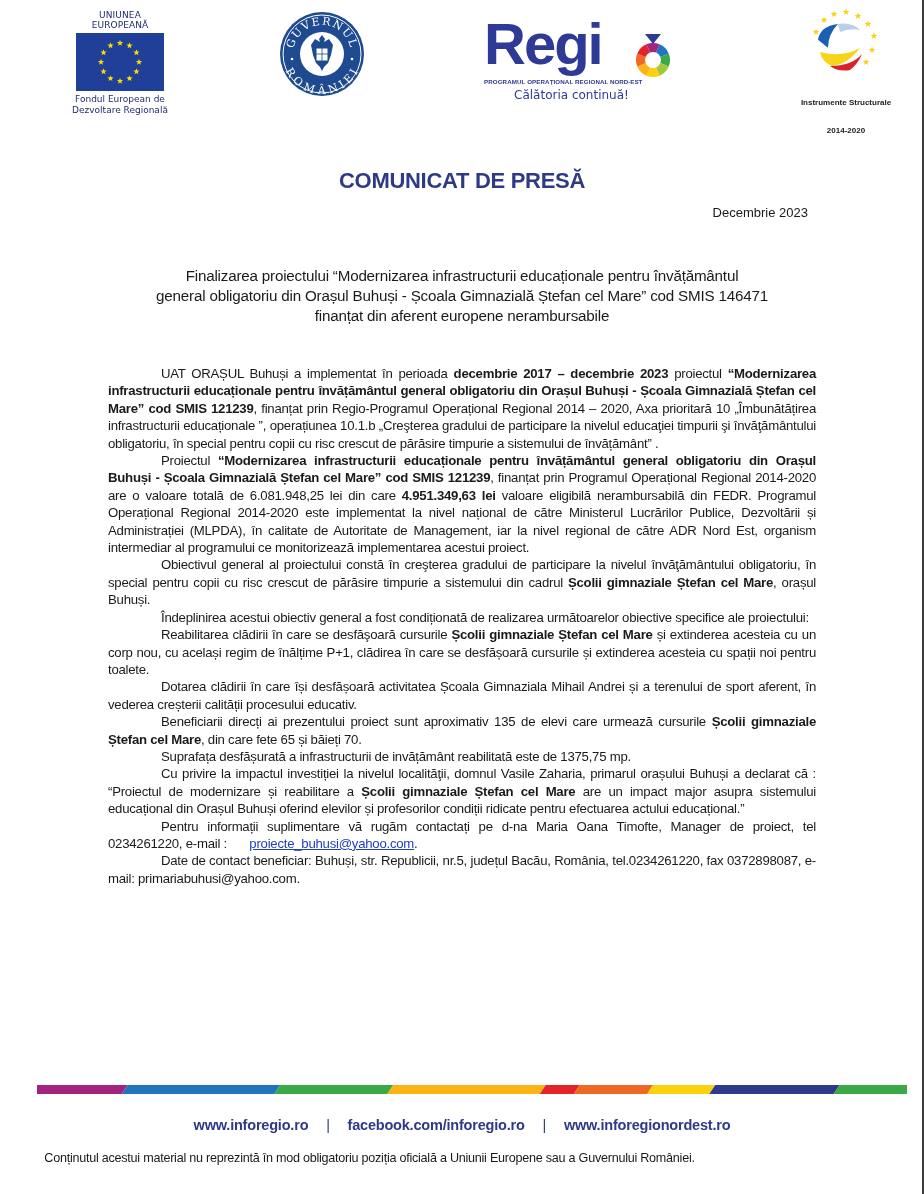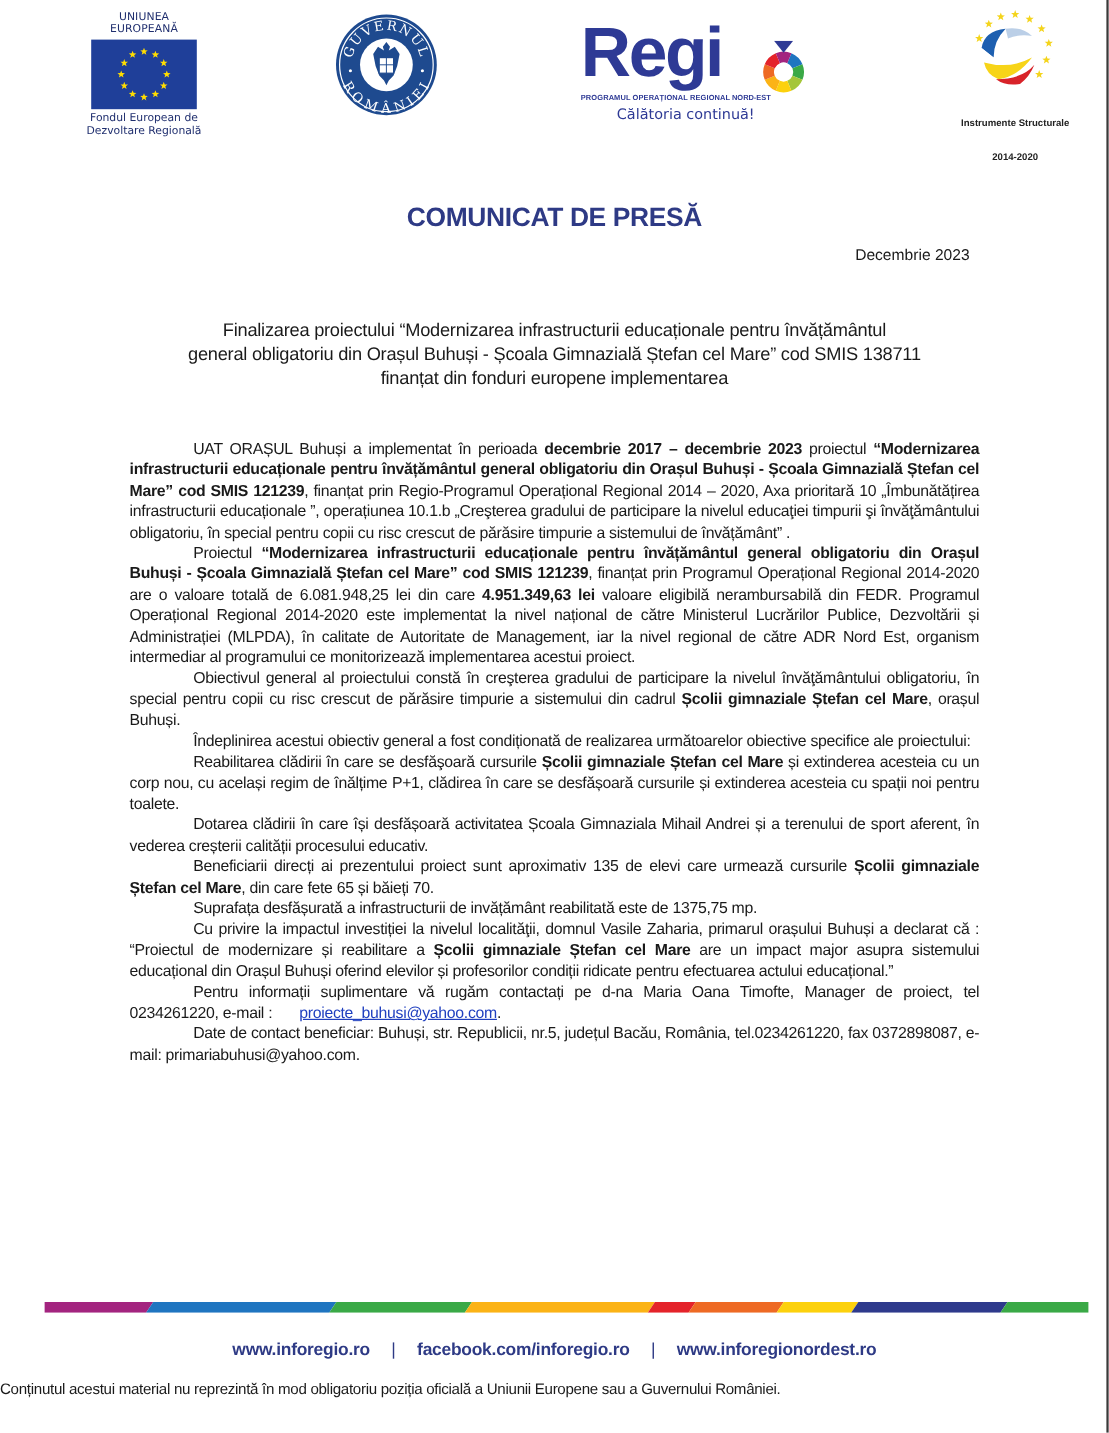--- a/index.html
+++ b/index.html
@@ -37,21 +37,21 @@
     
     .body-text { position: absolute; top: 365px; left: 108px; width: 708px; font-size: 13.2px; line-height: 17.4px; text-align: justify; letter-spacing: -0.25px; }
     .body-text p { text-indent: 53px; }
     .body-text b { font-weight: 700; }
     .body-text a { color: #1f3fbf; text-decoration: underline; margin-left: 19px; }
 
     
     .stripe { position: absolute; top: 1085px; left: 37px; width: 870px; height: 9px; }
     .footer-links { position: absolute; top: 1117px; left: 0; width: 924px; text-align: center; font-size: 14.5px; font-weight: 700; color: #2e3a85; letter-spacing: -0.2px; }
     .footer-links .sep { display: inline-block; margin: 0 14px; font-weight: 400; }
-    .disclaimer { position: absolute; top: 1151px; left: 0; width: 739px; font-size: 12.6px; color: #1a1a1a; letter-spacing: -0.25px; }
+    .disclaimer { position: absolute; top: 1151px; left: 0; width: 739px; text-align: center; font-size: 12.6px; color: #1a1a1a; letter-spacing: -0.25px; }
   </style>
 </head>
 <body>
 
 <div class="right-edge"></div>
 
 <div class="logos">
 
   <div class="eu-logo">
     <div class="eu-title">UNIUNEA EUROPEANĂ</div>
@@ -140,22 +140,22 @@
     <div class="is-text">Instrumente Structurale</div>
     <div class="is-text">2014-2020</div>
   </div>
 </div>
 
 <div class="doc-title">COMUNICAT DE PRESĂ</div>
 <div class="doc-date">Decembrie 2023</div>
 
 <div class="headline">
   <div>Finalizarea proiectului “Modernizarea infrastructurii educaționale pentru învățământul</div>
-  <div>general obligatoriu din Orașul Buhuși - Școala Gimnazială Ștefan cel Mare” cod SMIS  138711</div>
-  <div>finanțat din fonduri europene implementarea</div>
+  <div>general obligatoriu din Orașul Buhuși - Școala Gimnazială Ștefan cel Mare” cod SMIS  146471</div>
+  <div>finanțat din aferent europene nerambursabile</div>
 </div>
 
 <div class="body-text">
   <p><span>UAT ORAȘUL Buhuși a implementat în perioada </span><b>decembrie 2017 – decembrie 2023</b><span> proiectul </span><b>“Modernizarea infrastructurii educaționale pentru învățământul general obligatoriu din Orașul Buhuși - Școala Gimnazială Ștefan cel Mare” cod SMIS  121239</b><span>, finanțat prin Regio-Programul Operațional Regional 2014 – 2020, Axa prioritară 10 „Îmbunătățirea infrastructurii educaționale ”, operațiunea 10.1.b „Creşterea gradului de participare la nivelul educaţiei timpurii şi învăţământului obligatoriu, în special pentru copii cu risc crescut de părăsire timpurie a sistemului de învățământ” .</span></p>
 
   <p><span>Proiectul </span><b>“Modernizarea infrastructurii educaționale pentru învățământul general obligatoriu din Orașul Buhuși - Școala Gimnazială Ștefan cel Mare” cod SMIS  121239</b><span>, finanțat prin Programul Operațional Regional 2014-2020  are o valoare totală de 6.081.948,25 lei din care </span><b>4.951.349,63 lei</b><span> valoare eligibilă nerambursabilă din FEDR. Programul Operațional Regional 2014-2020 este implementat la nivel național de către Ministerul Lucrărilor Publice, Dezvoltării și Administrației (MLPDA), în calitate de Autoritate de Management, iar la nivel regional de către ADR Nord Est, organism intermediar al programului ce monitorizează implementarea acestui proiect.</span></p>
 
   <p><span>Obiectivul general al proiectului  constă în creşterea gradului de participare la nivelul învăţământului obligatoriu, în special pentru copii cu risc crescut de părăsire timpurie a sistemului din cadrul </span><b>Școlii gimnaziale Ștefan cel Mare</b><span>, orașul Buhuși.</span></p>
 
   <p>Îndeplinirea acestui obiectiv general a fost condiționată de realizarea următoarelor obiective specifice ale proiectului:</p>

